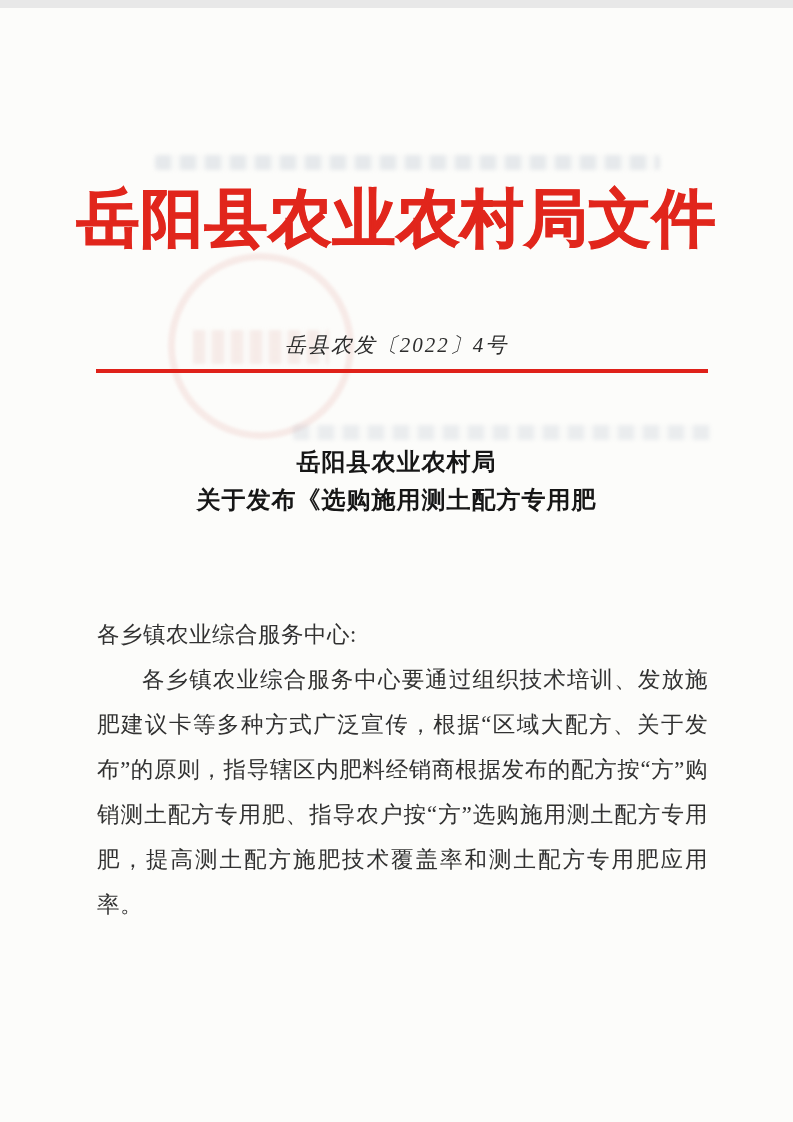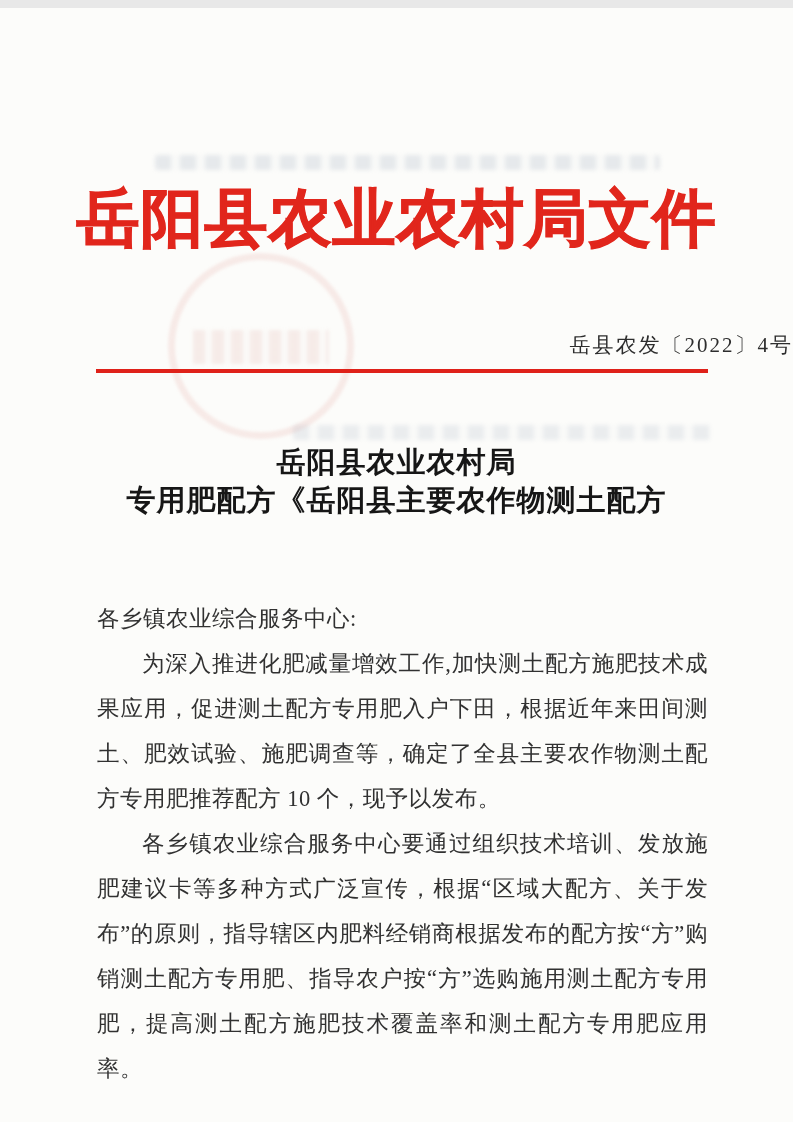--- a/index.html
+++ b/index.html
@@ -71,54 +71,55 @@
     white-space: nowrap;
     -webkit-text-stroke: 1px currentColor;
   }
 
   
   .doc-number {
     position: absolute;
     top: 322px;
     left: 0;
     width: 100%;
-    text-align: right;
+    text-align: center;
     font-size: 21px;
     line-height: 30px;
     color: #2d2d2d;
     letter-spacing: 2px;
+    font-style: italic;
   }
 
   
   .red-rule {
     position: absolute;
     top: 361px;
     left: 96px;
     width: 612px;
     height: 4px;
   }
 
   
   .notice-title {
     position: absolute;
     top: 435px;
     left: 0;
     width: 100%;
     text-align: center;
     font-weight: 700;
     color: #161616;
-    font-size: 29px;
+    font-size: 24px;
     line-height: 38px;
     letter-spacing: 1px;
   }
 
   
   .body-text {
     position: absolute;
-    top: 588px;
+    top: 604px;
     left: 97px;
     width: 611px;
     font-size: 22.5px;
     line-height: 45px;
     color: #313131;
     text-align: justify;
     letter-spacing: 0.5px;
   }
   .body-text .salutation {
     margin: 0;
@@ -141,22 +142,21 @@
   <div class="seal-ghost"></div>
 
   <div class="doc-number">岳县农发〔2022〕4号</div>
 
   <div class="red-rule" style="background: rgb(223, 33, 25);"></div>
 
   <div class="bleed-bar bleed-mid"></div>
 
   <div class="notice-title">
     <div>岳阳县农业农村局</div>
-    <div>专用肥配方《岳阳县主要农作物测土配方</div>
+    <div>关于发布《选购施用测土配方专用肥</div>
   </div>
 
   <div class="body-text">
     <p class="salutation">各乡镇农业综合服务中心:</p>
-    <p class="para">为深入推进化肥减量增效工作,加快测土配方施肥技术成果应用，促进测土配方专用肥入户下田，根据近年来田间测土、肥效试验、施肥调查等，确定了全县主要农作物测土配方专用肥推荐配方 10 个，现予以发布。</p>
     <p class="para">各乡镇农业综合服务中心要通过组织技术培训、发放施肥建议卡等多种方式广泛宣传，根据“区域大配方、关于发布”的原则，指导辖区内肥料经销商根据发布的配方按“方”购销测土配方专用肥、指导农户按“方”选购施用测土配方专用肥，提高测土配方施肥技术覆盖率和测土配方专用肥应用率。</p>
   </div>
 
 </div>
 
 </body></html>

